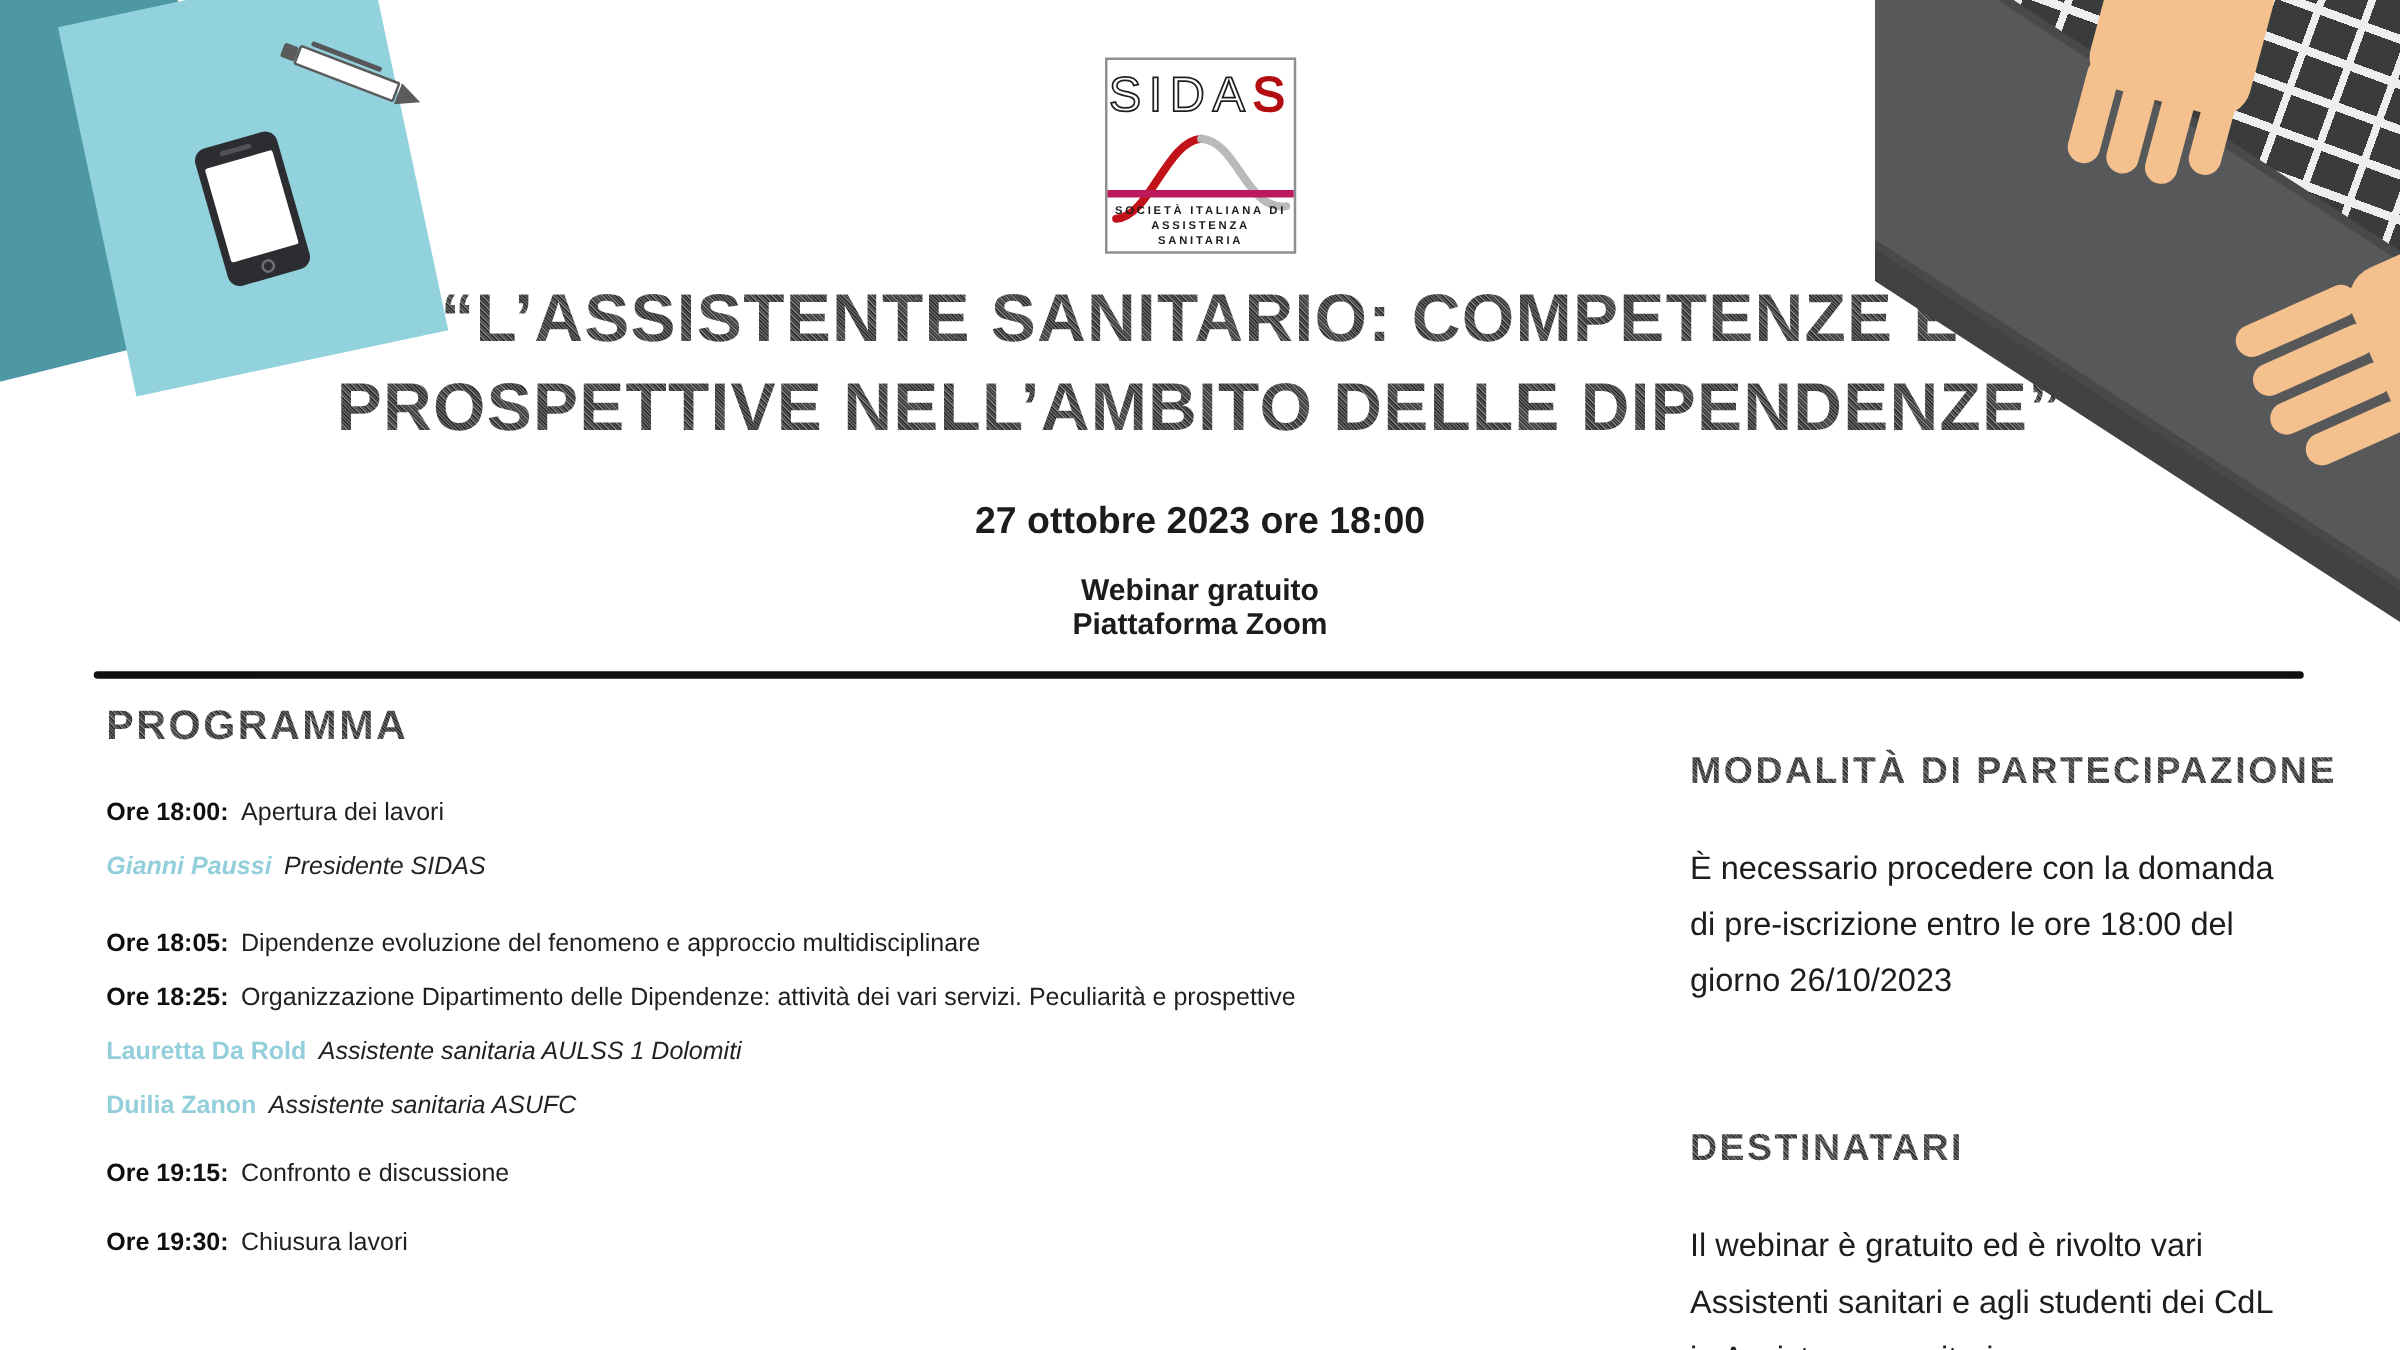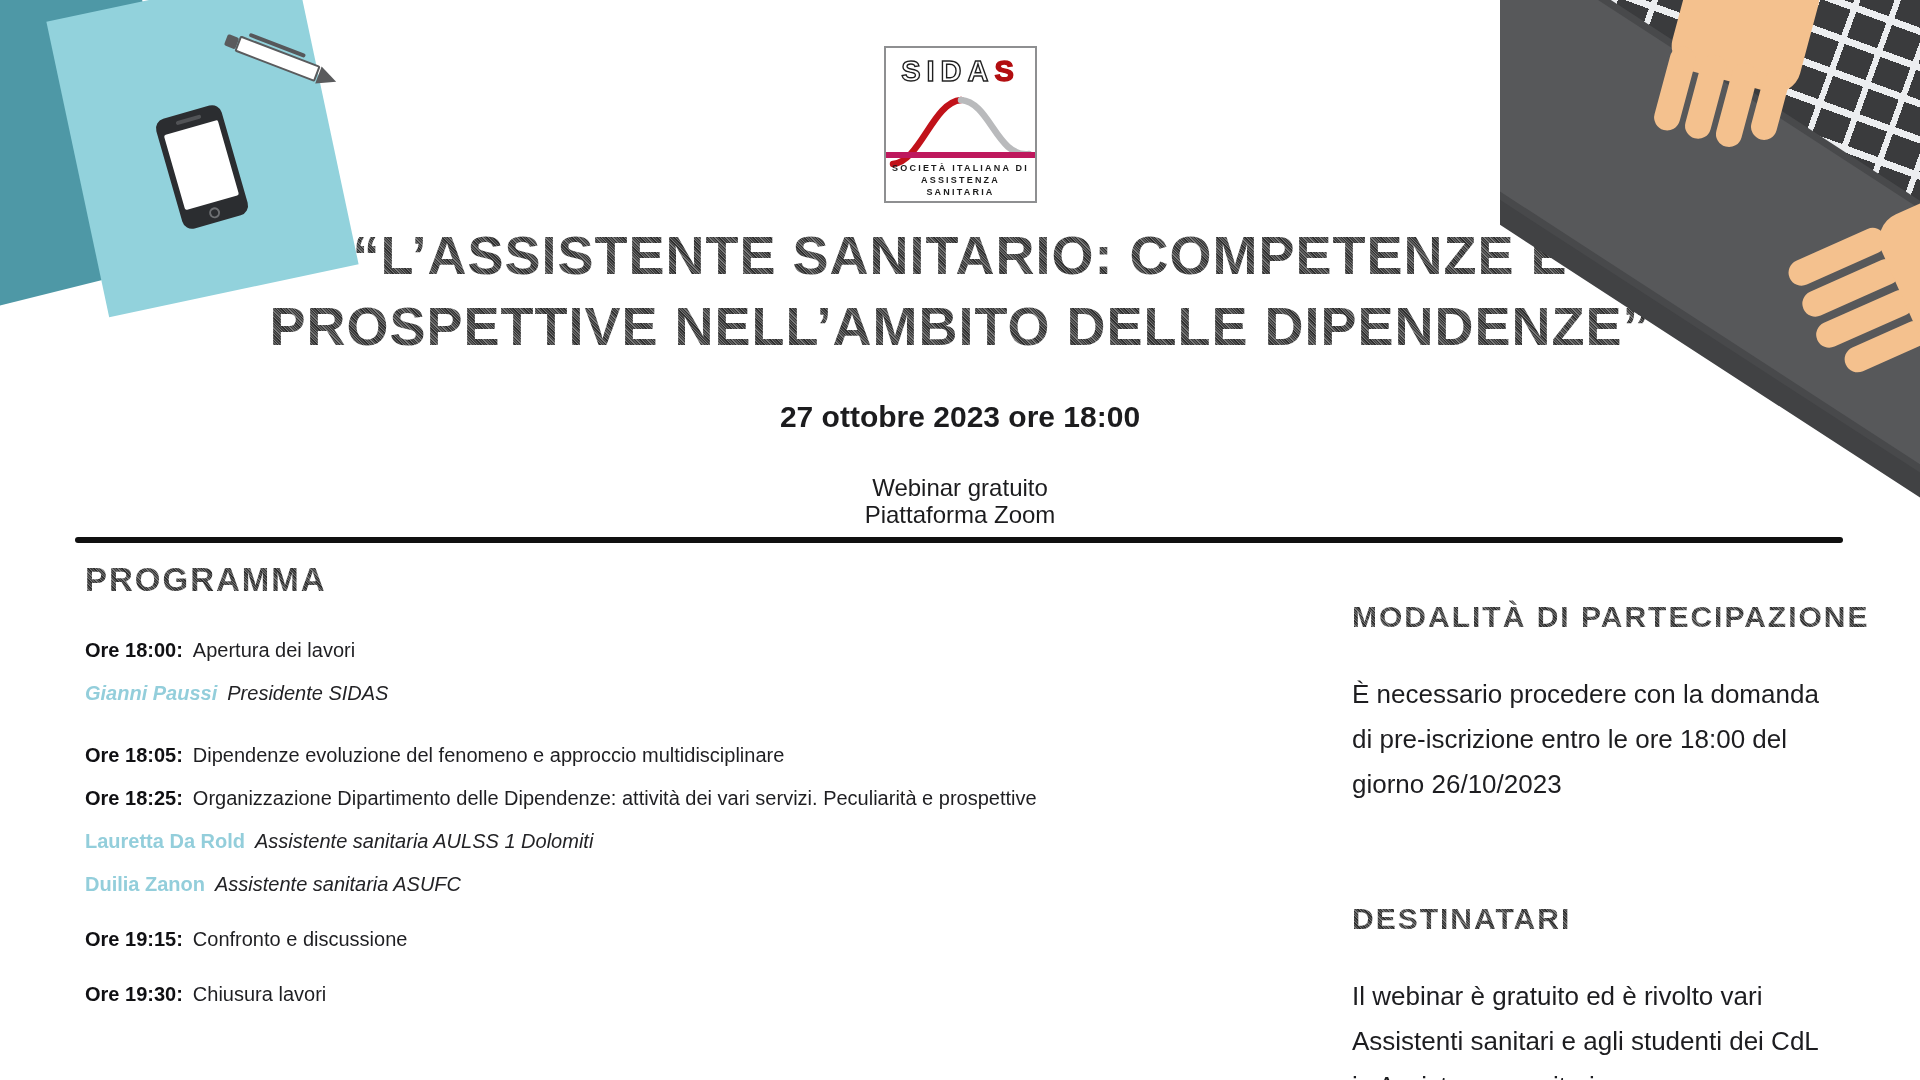--- a/index.html
+++ b/index.html
@@ -11,26 +11,26 @@
     font-weight:bold;
     color:transparent;
     background-image:repeating-linear-gradient(45deg,#2e2e2e 0 1px,#7a7a7a 1px 2px,#3f3f3f 2px 3px,#5d5d5d 3px 4px);
     -webkit-background-clip:text;background-clip:text;
     letter-spacing:2px;
   }
 
   
   .title{top:220px;left:0;right:0;text-align:center;font-size:54px;line-height:71px;letter-spacing:1px;}
   .date{top:400px;left:0;right:0;text-align:center;font-size:30px;font-weight:bold;}
-  .web{top:459px;left:0;right:0;text-align:center;font-size:24px;line-height:27px;font-weight:normal;margin-top:15px;}
+  .web{top:459px;left:0;right:0;text-align:center;font-size:24px;line-height:27px;font-weight:bold;}
   .divider{left:75px;top:537px;width:1768px;height:6px;background:#101010;border-radius:3px;}
 
   
   .logo{left:884px;top:46px;width:153px;height:157px;background:#fff;border:2px solid #8e8f91;box-sizing:border-box;text-align:center;}
-  .logo-word{margin-top:7px;font-size:29px;font-weight:bold;letter-spacing:6px;color:#fff;
+  .logo-word{margin-top:7px;font-size:39px;font-weight:normal;letter-spacing:6px;color:#fff;
     -webkit-text-stroke:1.4px #1f1f1f;white-space:nowrap;}
   .logo-word .red-s{color:#b20d10;-webkit-text-stroke:1.4px #b20d10;}
   .logo-curve{display:block;margin:0 auto;}
   .logo-footer{position:absolute;left:0;right:0;bottom:0;border-top:6px solid #be185d;padding:4px 0 3px 0;}
   .logo-footer div{font-size:9px;font-weight:bold;letter-spacing:2.2px;line-height:12px;color:#1b1b1b;}
 
   
   .program-col{left:85px;top:560px;width:1270px;}
   .program-heading{font-size:33px;line-height:40px;}
   .row{white-space:nowrap;font-size:20px;line-height:34px;margin-top:9px;color:#1f1f22;}

